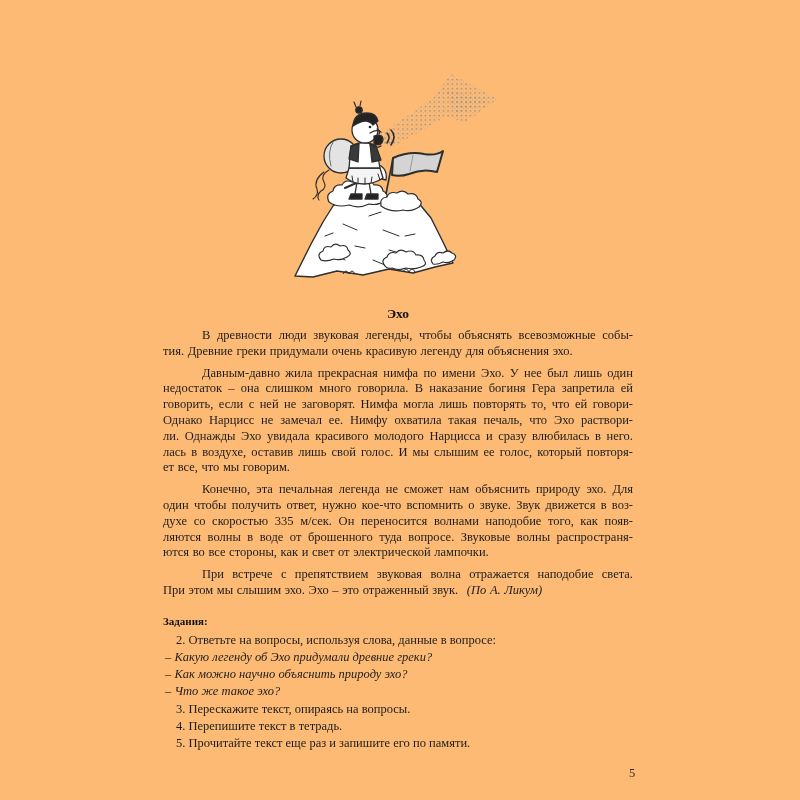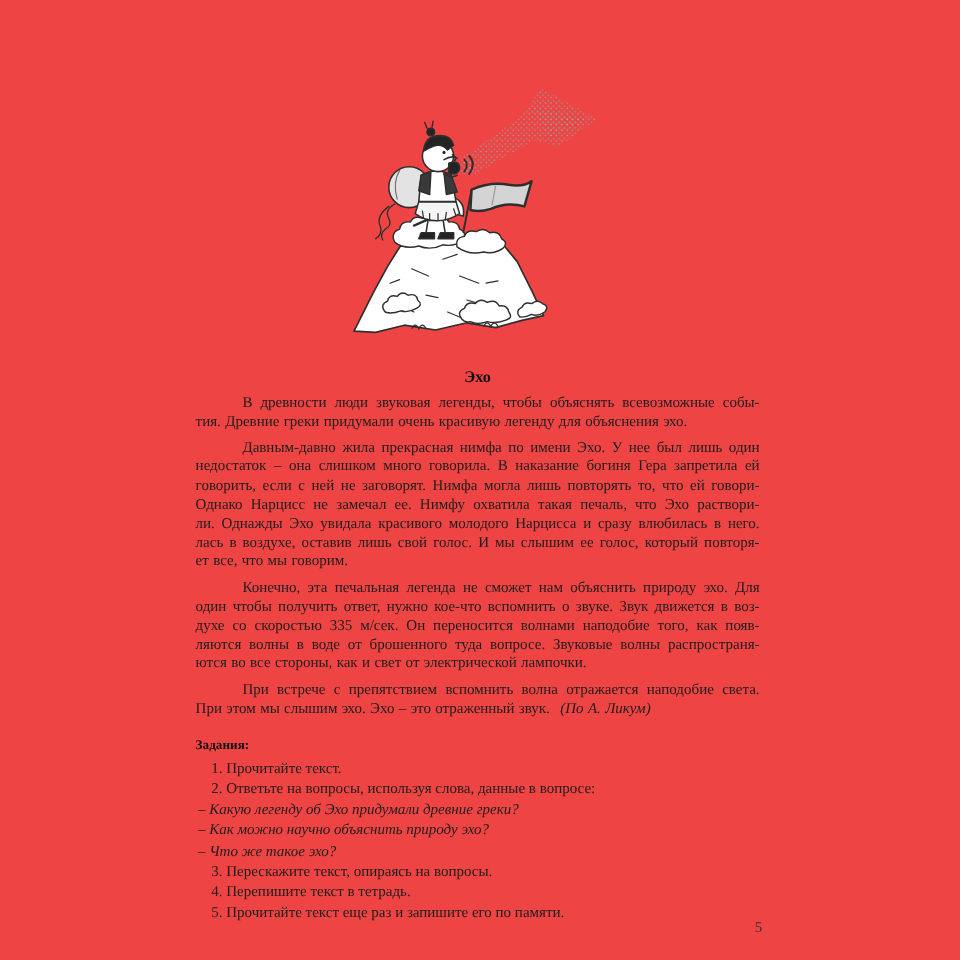--- a/index.html
+++ b/index.html
@@ -3,21 +3,21 @@
 <meta charset="utf-8">
 <style>
   html,body{margin:0;padding:0;}
   body{
     width:800px;height:800px;position:relative;
     background:#ffffff;
     font-family:"Liberation Serif", serif;
     color:#1d1d1d;
     overflow:hidden;
   }
-  .page{position:absolute;inset:0;background:#ef4444;}
+  .page{position:absolute;inset:0;background:#fdba74;}
 
   
   .illustration{position:absolute;left:285px;top:60px;width:215px;height:235px;}
 
   
   .column{position:absolute;left:163px;top:306px;width:470px;}
   .doc-title{
     text-align:center;font-weight:bold;font-size:13.5px;line-height:16px;
     margin:0 0 4px 0;color:#111;
   }
@@ -164,31 +164,30 @@
 
     <div class="para">
       <div class="line first">Конечно, эта печальная легенда не сможет нам объяснить природу эхо. Для</div>
       <div class="line">один чтобы получить ответ, нужно кое-что вспомнить о звуке. Звук движется в воз-</div>
       <div class="line">духе со скоростью 335 м/сек. Он переносится волнами наподобие того, как появ-</div>
       <div class="line">ляются волны в воде от брошенного туда вопросе. Звуковые волны распространя-</div>
       <div class="line last">ются во все стороны, как и свет от электрической лампочки.</div>
     </div>
 
     <div class="para">
-      <div class="line first">При встрече с препятствием вспомнить волна отражается наподобие света.</div>
+      <div class="line first">При встрече с препятствием звуковая волна отражается наподобие света.</div>
       <div class="line last">
         <span>При этом мы слышим эхо. Эхо – это отраженный звук.</span>
         <span class="source">(По А. Ликум)</span>
       </div>
     </div>
 
     <div class="tasks-header">Задания:</div>
 
     <div>
-      <div class="task-item numbered">1. Прочитайте текст.</div>
       <div class="task-item numbered">2. Ответьте на вопросы, используя слова, данные в вопросе:</div>
       <div class="task-item dash">– Какую легенду об Эхо придумали древние греки?</div>
       <div class="task-item dash">– Как можно научно объяснить природу эхо?</div>
       <div class="task-item dash">– Что же такое эхо?</div>
       <div class="task-item numbered">3. Перескажите текст, опираясь на вопросы.</div>
       <div class="task-item numbered">4. Перепишите текст в тетрадь.</div>
       <div class="task-item numbered">5. Прочитайте текст еще раз и запишите его по памяти.</div>
     </div>
   </div>
 

